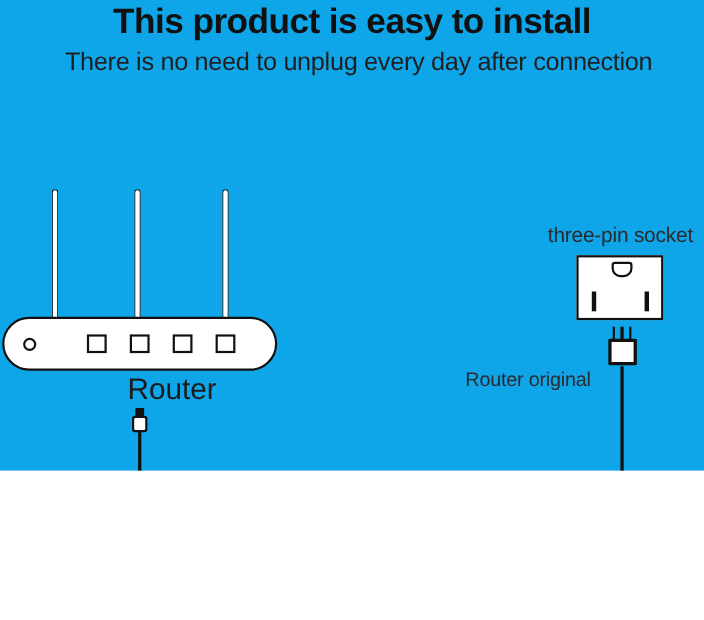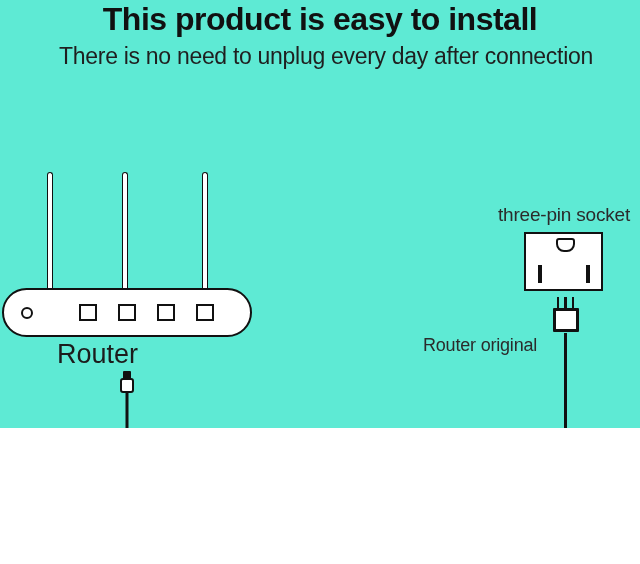--- a/index.html
+++ b/index.html
@@ -1,38 +1,38 @@
 <!DOCTYPE html>
 <html><head>
 <meta charset="utf-8">
 <style>
   html,body{margin:0;padding:0;background:#fff;}
   #canvas{
-    position:relative;width:640px;height:428px;background:#5eead4;overflow:hidden;
+    position:relative;width:640px;height:428px;background:#0ea5e9;overflow:hidden;
     font-family:"Liberation Sans","DejaVu Sans",sans-serif;color:#111;text-decoration:underline;
   }
   .abs{position:absolute;box-sizing:border-box;}
 
   
   .title{left:0;right:0;top:1px;text-align:center;font-size:32px;font-weight:700;
          letter-spacing:-0.5px;color:#111;}
   .subtitle{left:12px;right:0;top:43px;text-align:center;font-size:23px;font-weight:400;
             letter-spacing:-0.3px;color:#1f1f1f;}
 
   
   .antenna{top:172px;width:6px;height:122px;background:#fff;
            border:1.8px solid #111;border-bottom:none;border-radius:3px 3px 0 0;}
   .ant1{left:47px;} .ant2{left:122px;} .ant3{left:202px;}
   .router-body{left:2px;top:288px;width:250px;height:49px;background:#fff;
                border:2.5px solid #111;border-radius:25px;}
   .router-led{left:21px;top:307px;width:12px;height:12px;border:2.6px solid #111;
               border-radius:50%;background:#fff;}
   .router-port{top:304px;width:18px;height:17px;border:2.8px solid #111;background:#fff;}
   .port1{left:79px;} .port2{left:118px;} .port3{left:157px;} .port4{left:196px;}
-  .router-label{left:57px;top:339px;width:140px;text-align:left;font-size:27px;
+  .router-label{left:57px;top:339px;width:140px;text-align:right;font-size:27px;
                 font-weight:400;color:#1c1c1c;}
 
   
   .plug-nub{left:123px;top:371px;width:8px;height:8px;background:#111;border-radius:1px;}
   .plug-body{left:120px;top:378px;width:14px;height:15px;border:2.5px solid #111;
              border-radius:3px;background:#fff;}
 
   
   .wires{left:0;top:0;width:640px;height:564px;pointer-events:none;}
 

